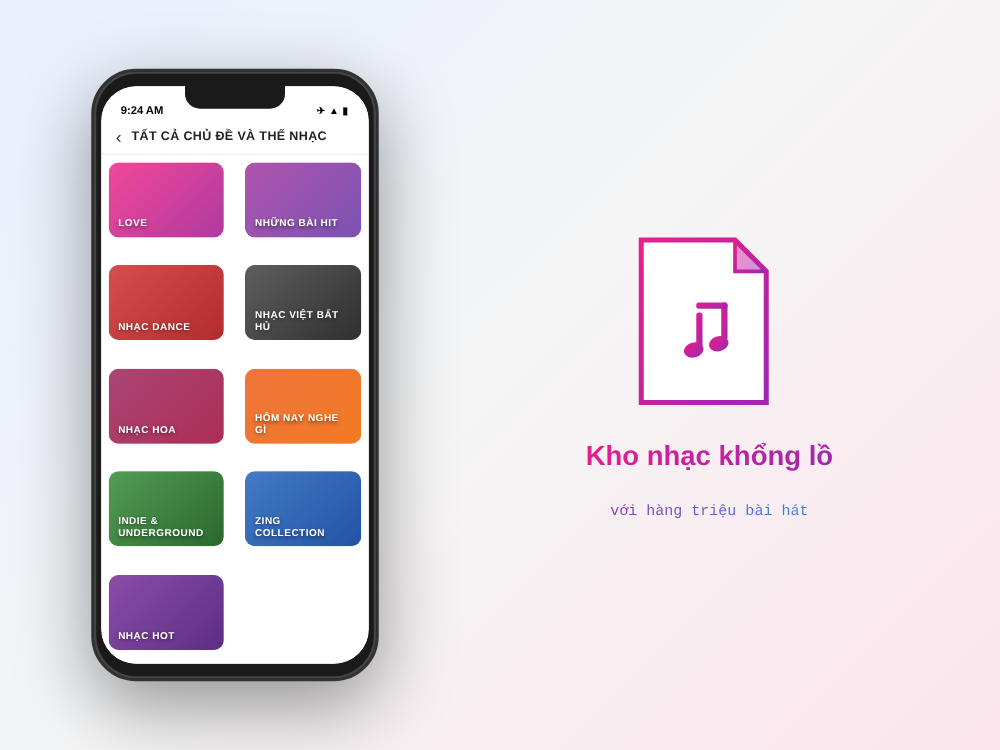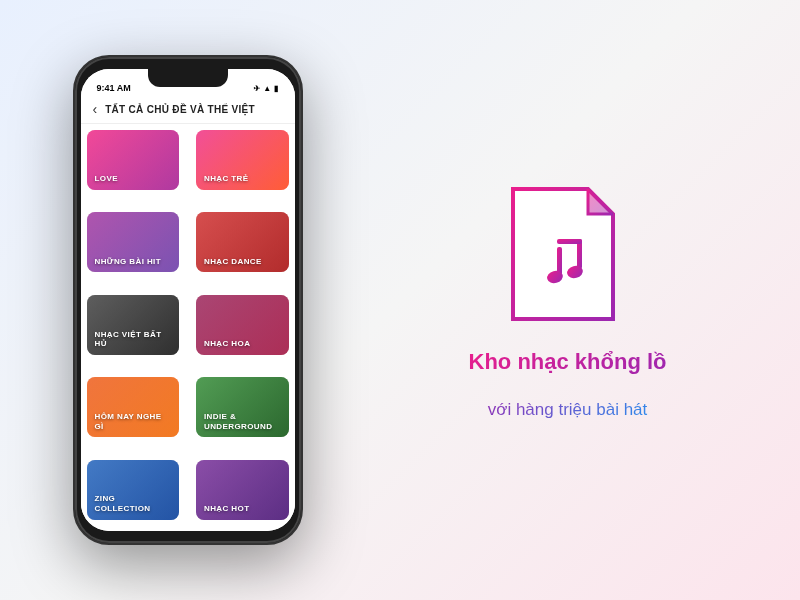--- a/index.html
+++ b/index.html
@@ -221,67 +221,63 @@
       font-size: 22px;
       font-weight: 800;
       background: linear-gradient(135deg, #e91e8c, #9c27b0);
       -webkit-background-clip: text;
       -webkit-text-fill-color: transparent;
       background-clip: text;
       display: block;
     }
 
     .tagline-light {
-      font-size: 17px;
+      font-size: 12px;
       font-weight: 400;
       background: linear-gradient(135deg, #9c27b0, #2196f3);
       -webkit-background-clip: text;
       -webkit-text-fill-color: transparent;
       background-clip: text;
       display: block;
       margin-top: 20px;
+      font-family: Liberation Mono, monospace;
     }
   </style>
 </head>
 <body>
 
 <div class="scene">
 
   <div class="phone-wrap">
     <div class="phone">
       <div class="phone-notch"></div>
       <div class="phone-screen">
 
         <div class="status-bar">
-          <span>9:41 AM</span>
+          <span>9:24 AM</span>
           <div class="status-icons">
             <span>✈</span>
             <span>▲</span>
             <span>▮</span>
           </div>
         </div>
 
         <div class="app-header">
           <span class="back-btn">‹</span>
-          <span class="header-title">TẤT CẢ CHỦ ĐỀ VÀ THỂ VIỆT</span>
+          <span class="header-title">TẤT CẢ CHỦ ĐỀ VÀ THỂ NHẠC</span>
         </div>
 
         <div class="grid-container">
 
           <div class="grid-item item-love">
             <div class="bg"></div>
             <div class="overlay"></div>
             <span class="grid-item-label">LOVE</span>
           </div>
 
-          <div class="grid-item item-nhac-tre">
-            <div class="bg"></div>
-            <div class="overlay"></div>
-            <span class="grid-item-label">NHẠC TRẺ</span>
-          </div>
 
           <div class="grid-item item-nhung-bai-hit">
             <div class="bg"></div>
             <div class="overlay"></div>
             <span class="grid-item-label">NHỮNG BÀI HIT</span>
           </div>
 
           <div class="grid-item item-nhac-dance">
             <div class="bg"></div>
             <div class="overlay"></div>

